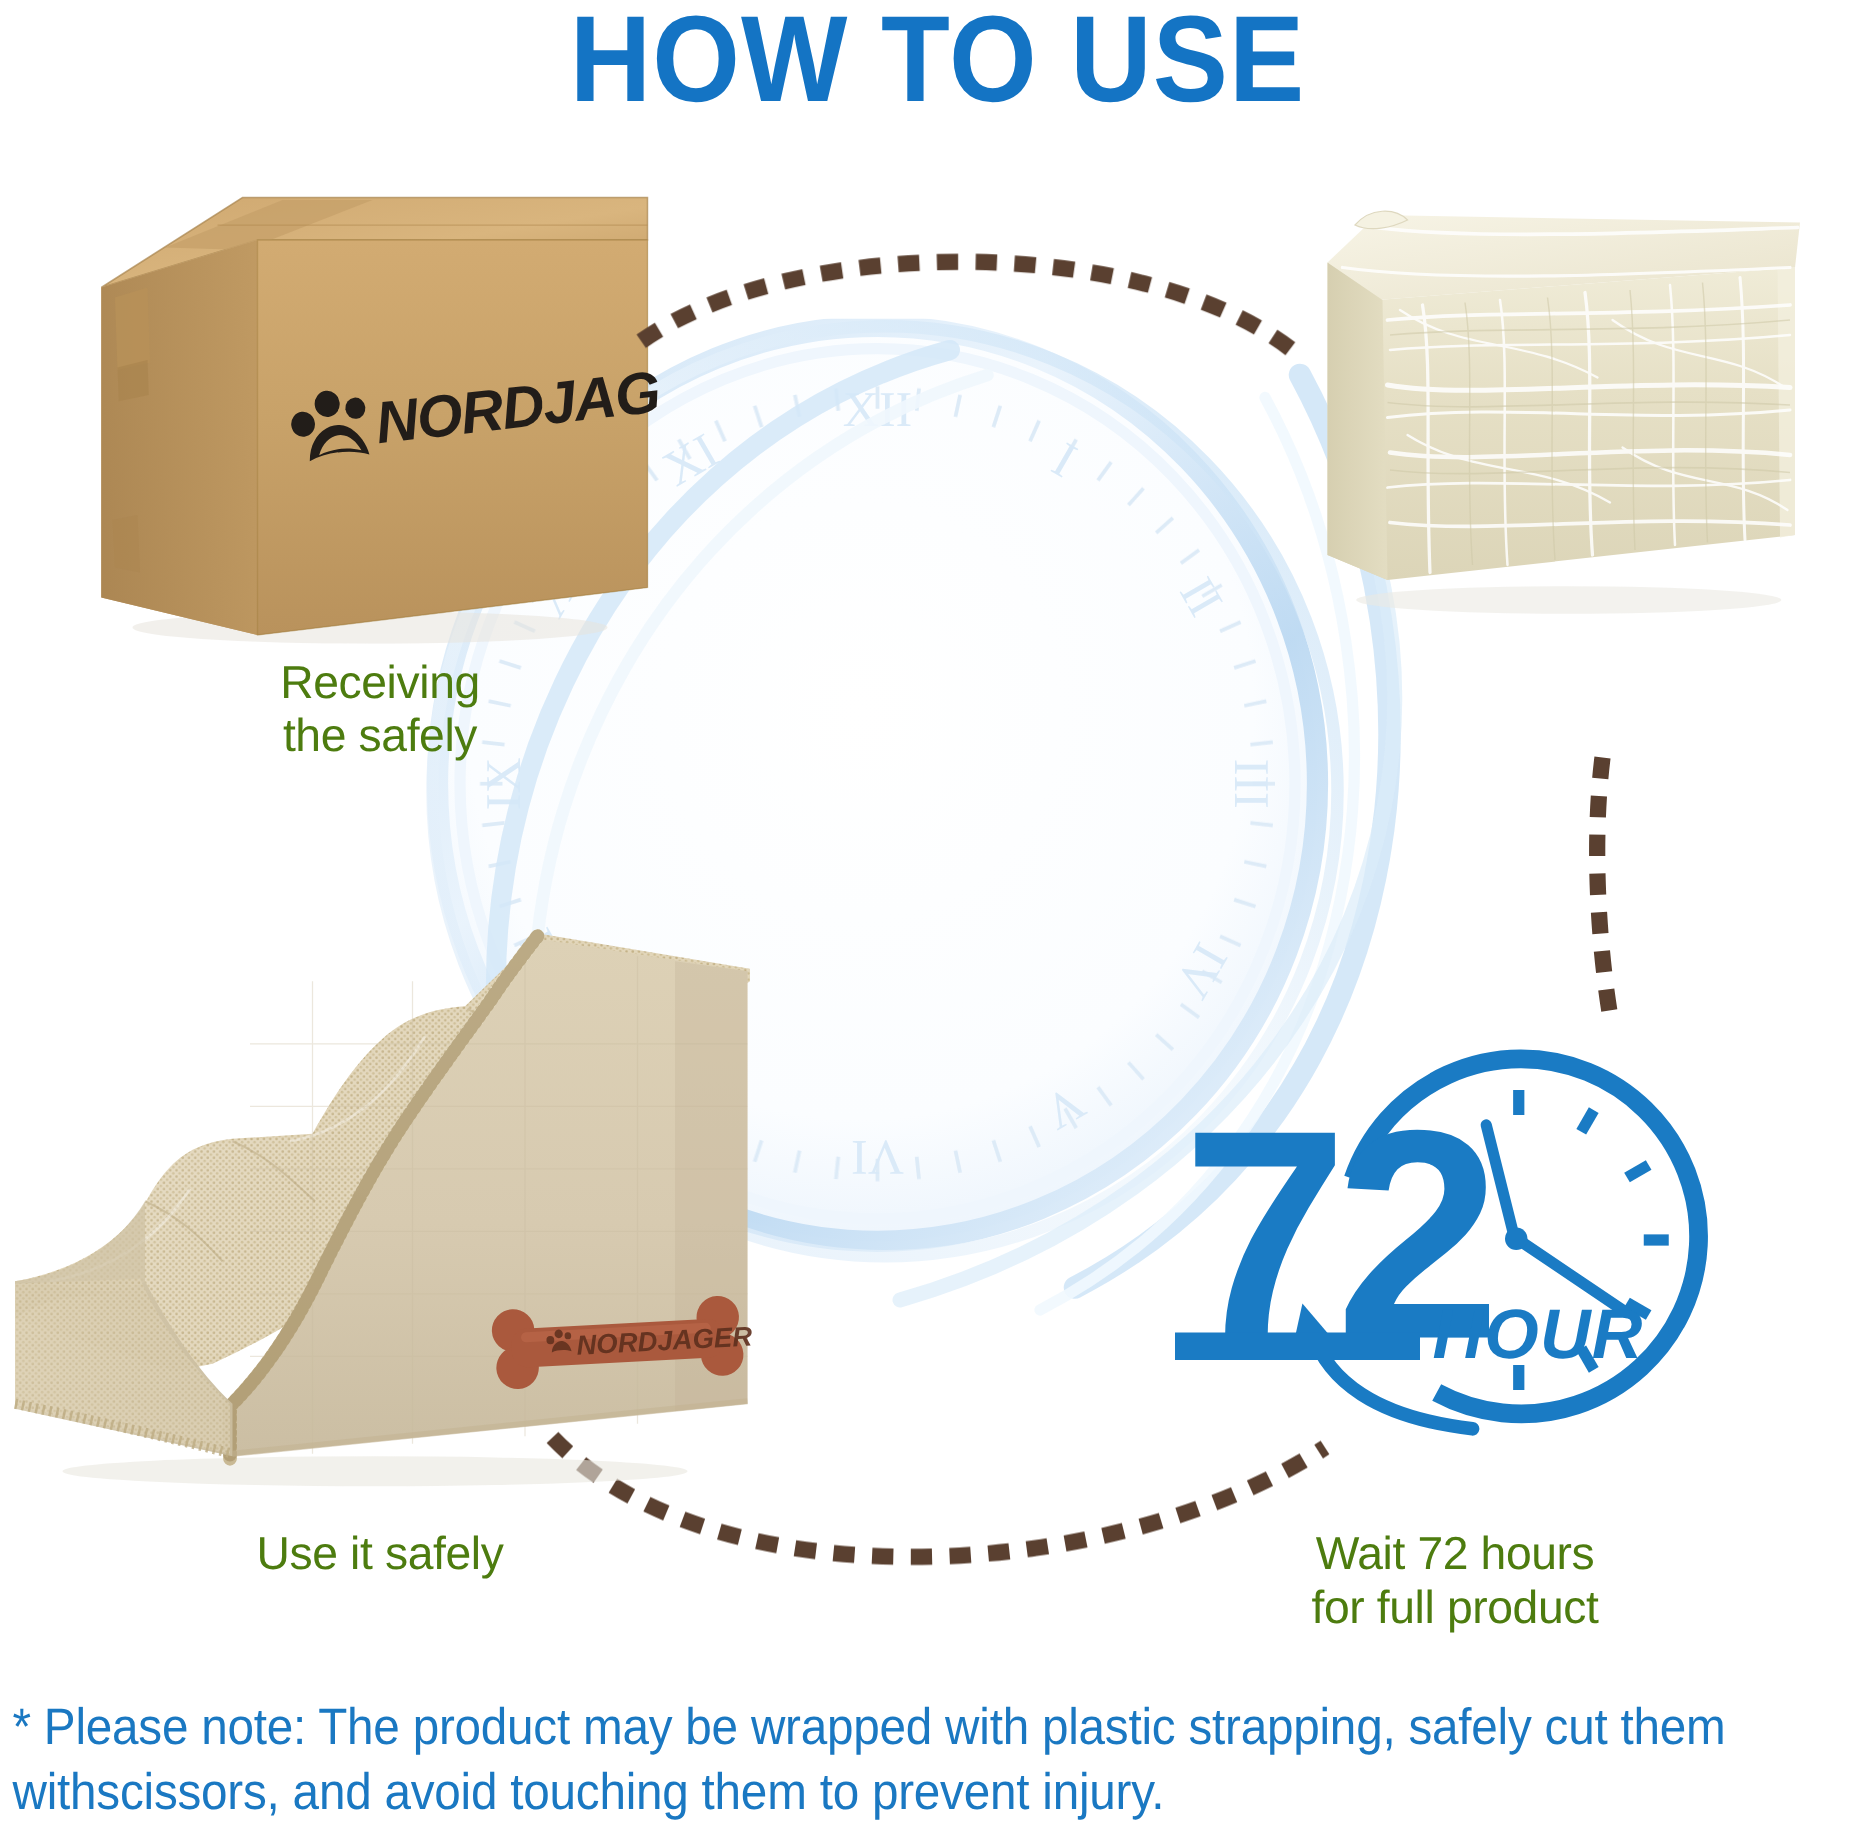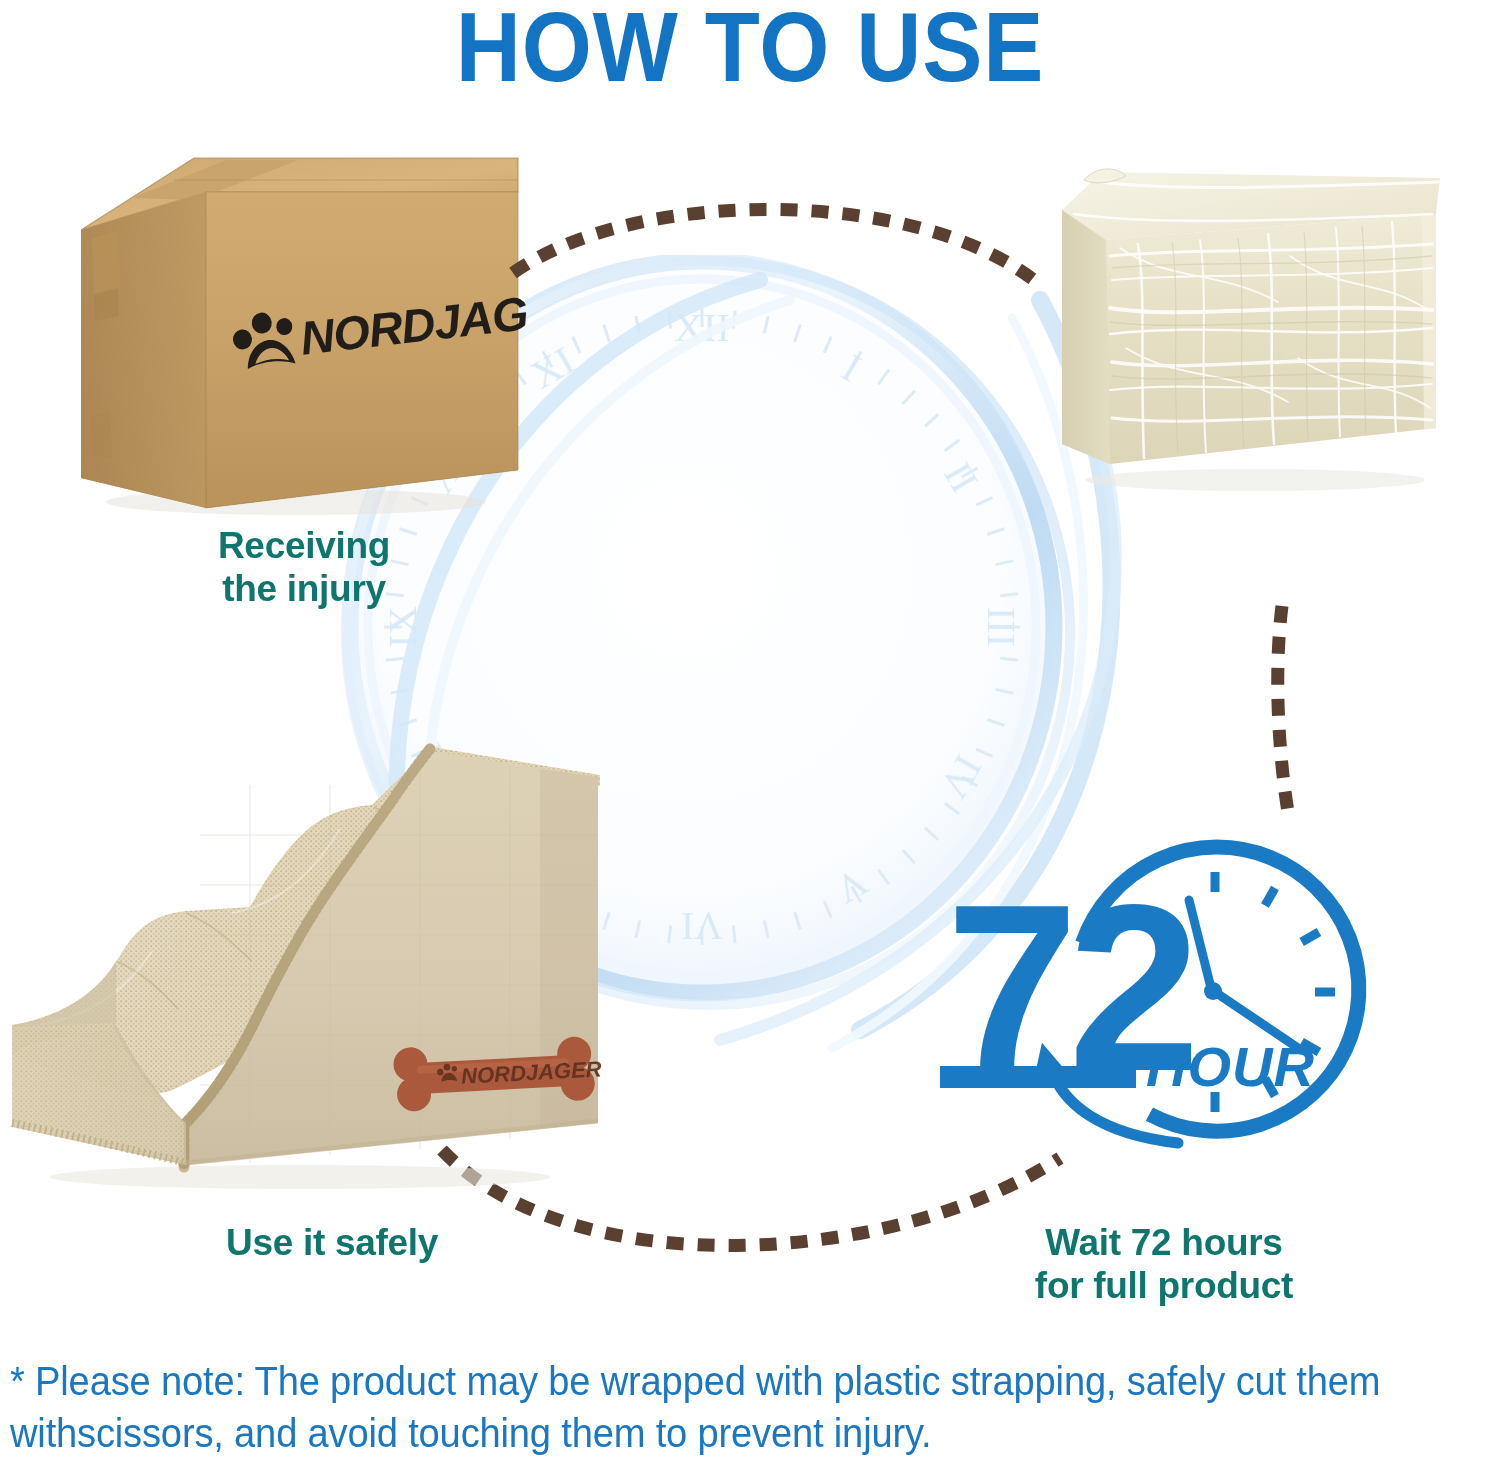--- a/index.html
+++ b/index.html
@@ -39,23 +39,23 @@
     pointer-events: none;
   }
   .wm-swoosh {
     position: absolute;
     pointer-events: none;
   }
 
   
   .caption {
     position: absolute;
-    color: #0f766e;
+    color: #4d7c0f;
     font-family: "Liberation Sans", sans-serif;
-    font-weight: 700;
+    font-weight: 400;
     font-size: 37px;
     line-height: 1.16;
     letter-spacing: -0.3px;
   }
 
   
   .box-wrap { position: absolute; left: 66px; top: 140px; width: 460px; height: 375px; }
 
   
   .wrap-wrap { position: absolute; left: 1040px; top: 152px; width: 420px; height: 340px; }
@@ -377,21 +377,21 @@
           <path d="M 14 48 C 18 38 26 33 33 34 C 40 35 45 41 48 48 C 37 44 25 44 14 48 Z" fill="#c8a269"></path>
         </g>
 
         <text x="62" y="44" font-family="Liberation Sans Narrow, Liberation Sans, sans-serif" font-size="47" font-weight="700" font-style="italic" fill="#221d19" letter-spacing="-1">NORDJAGER</text>
       </g>
     </svg>
   </div>
 
   <div class="caption" style="left:104px; top:525px; width:400px; text-align:center;">
     <div>Receiving</div>
-    <div>the injury</div>
+    <div>the safely</div>
   </div>
 
   <svg class="dash-svg" style="left:505px; top:185px;" viewBox="0 0 540 110" width="540" height="110">
     <path d="M 8 88 C 130 2 410 2 530 96" fill="none" stroke="#5a4030" stroke-width="13" stroke-dasharray="17 14" stroke-linecap="butt"></path>
   </svg>
 
   <div class="wrap-wrap">
     <svg viewBox="0 0 420 340" width="420" height="340">
       <defs>
         <linearGradient id="wrapFront" x1="0%" y1="0%" x2="0%" y2="100%">
@@ -639,21 +639,21 @@
             <ellipse cx="25" cy="8" rx="10" ry="10.5"></ellipse>
             <ellipse cx="47" cy="14" rx="8" ry="8.5"></ellipse>
             <path d="M 6 52 C 8 33 22 24 33 26 C 44 28 52 40 54 52 C 40 46 20 46 6 52 Z"></path>
           </g>
           <text x="62" y="32" font-family="Liberation Sans Narrow, Liberation Sans, sans-serif" font-size="22" font-weight="700" font-style="italic" fill="#5e2f1d" letter-spacing="0" opacity="0.9">NORDJAGER</text>
         </g>
       </g>
     </svg>
   </div>
 
-  <div class="caption" style="left:142px; top:1222px; width:380px; text-align:center;">
+  <div class="caption" style="left:114px; top:1222px; width:380px; text-align:center;">
     <div>Use it safely</div>
   </div>
 
   <div class="footnote">
     <span>*</span>
     <span>Please note: The product may be wrapped with plastic strapping, safely cut them</span>
     <div>withscissors, and avoid touching them to prevent injury.</div>
   </div>
 
 </div>

